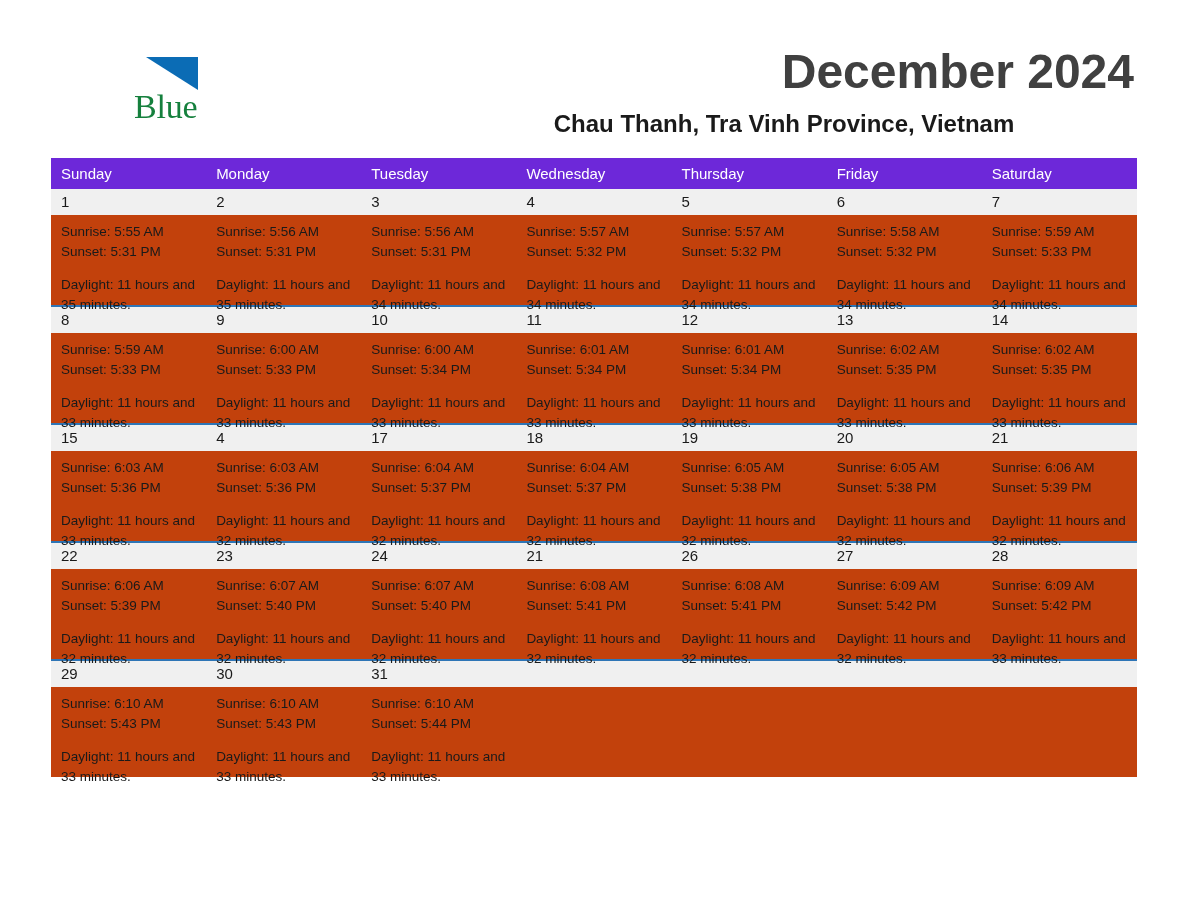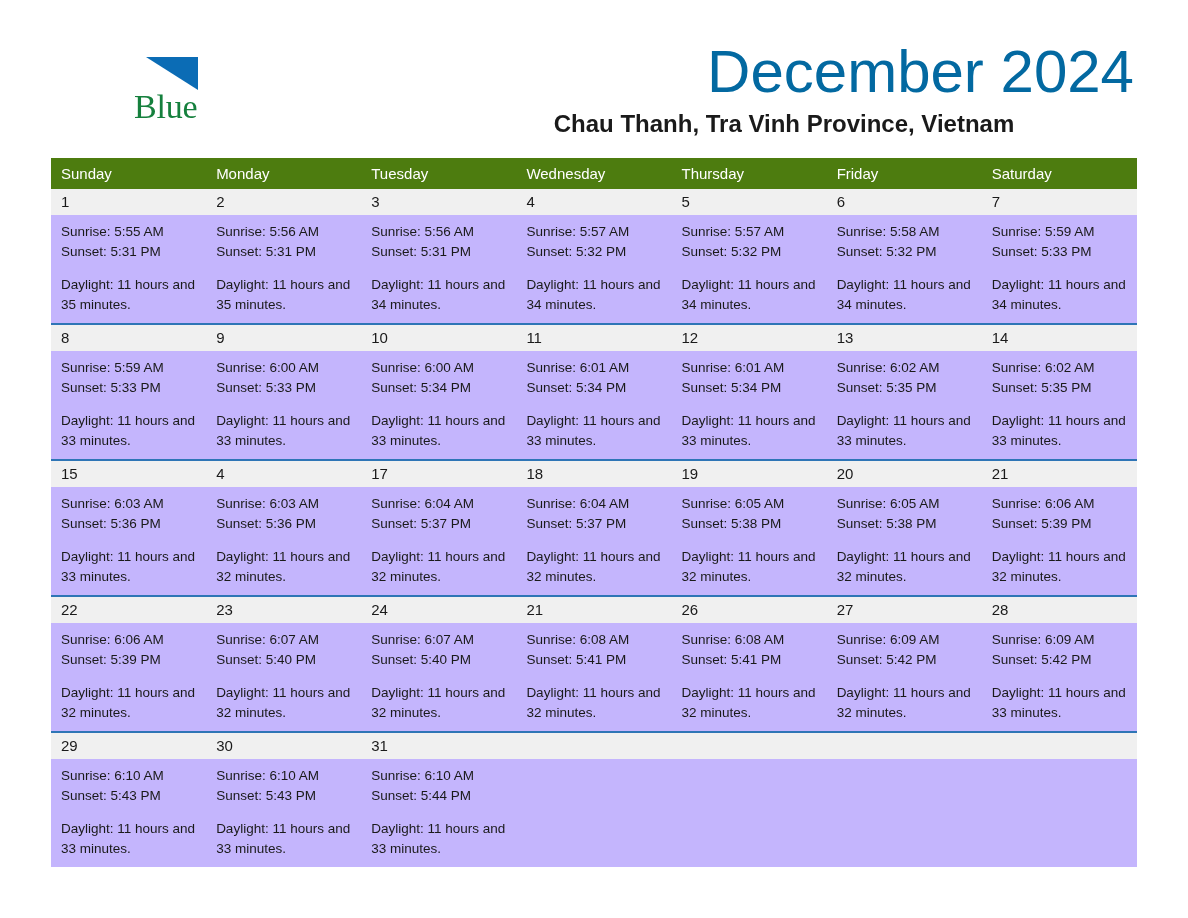--- a/index.html
+++ b/index.html
@@ -70,24 +70,24 @@
   }
 
   .title-block {
     position: absolute;
     right: 54px;
     top: 46px;
     text-align: right;
     width: 700px;
   }
   .month-title {
-    font-size: 60px;
+    font-size: 48px;
     line-height: 52px;
-    font-weight: 400;
-    color: #0369a1;
+    font-weight: 700;
+    color: #404040;
     font-family: "Liberation Sans", sans-serif;
     white-space: nowrap;
   }
   .location-title {
     margin-top: 11px;
     font-size: 24px;
     line-height: 30px;
     font-weight: 700;
     color: #1a1a1a;
     font-family: "Liberation Sans", sans-serif;
@@ -99,21 +99,21 @@
   .calendar {
     position: absolute;
     left: 51px;
     top: 158px;
     width: 1086px;
   }
   .dow-row {
     display: flex;
     width: 1086px;
     height: 31px;
-    background: #4d7c0f;
+    background: #6d28d9;
   }
   .dow-cell {
     width: 155.14px;
     box-sizing: border-box;
     padding-left: 10px;
     color: #ffffff;
     font-size: 15px;
     line-height: 31px;
     font-family: "Liberation Sans", sans-serif;
     white-space: nowrap;
@@ -138,22 +138,22 @@
     box-sizing: border-box;
     padding-left: 10px;
     font-size: 15px;
     line-height: 26px;
     color: #1a1a1a;
     font-family: "Liberation Sans", sans-serif;
   }
   .week-body {
     display: flex;
     width: 1086px;
-    height: 108px;
-    background: #c4b5fd;
+    height: 90px;
+    background: #c2410c;
   }
   .info-cell {
     width: 155.14px;
     box-sizing: border-box;
     padding: 7px 10px 0 10px;
     font-size: 13.5px;
     line-height: 20.3px;
     color: #1a1a1a;
     font-family: "Liberation Sans", sans-serif;
   }

